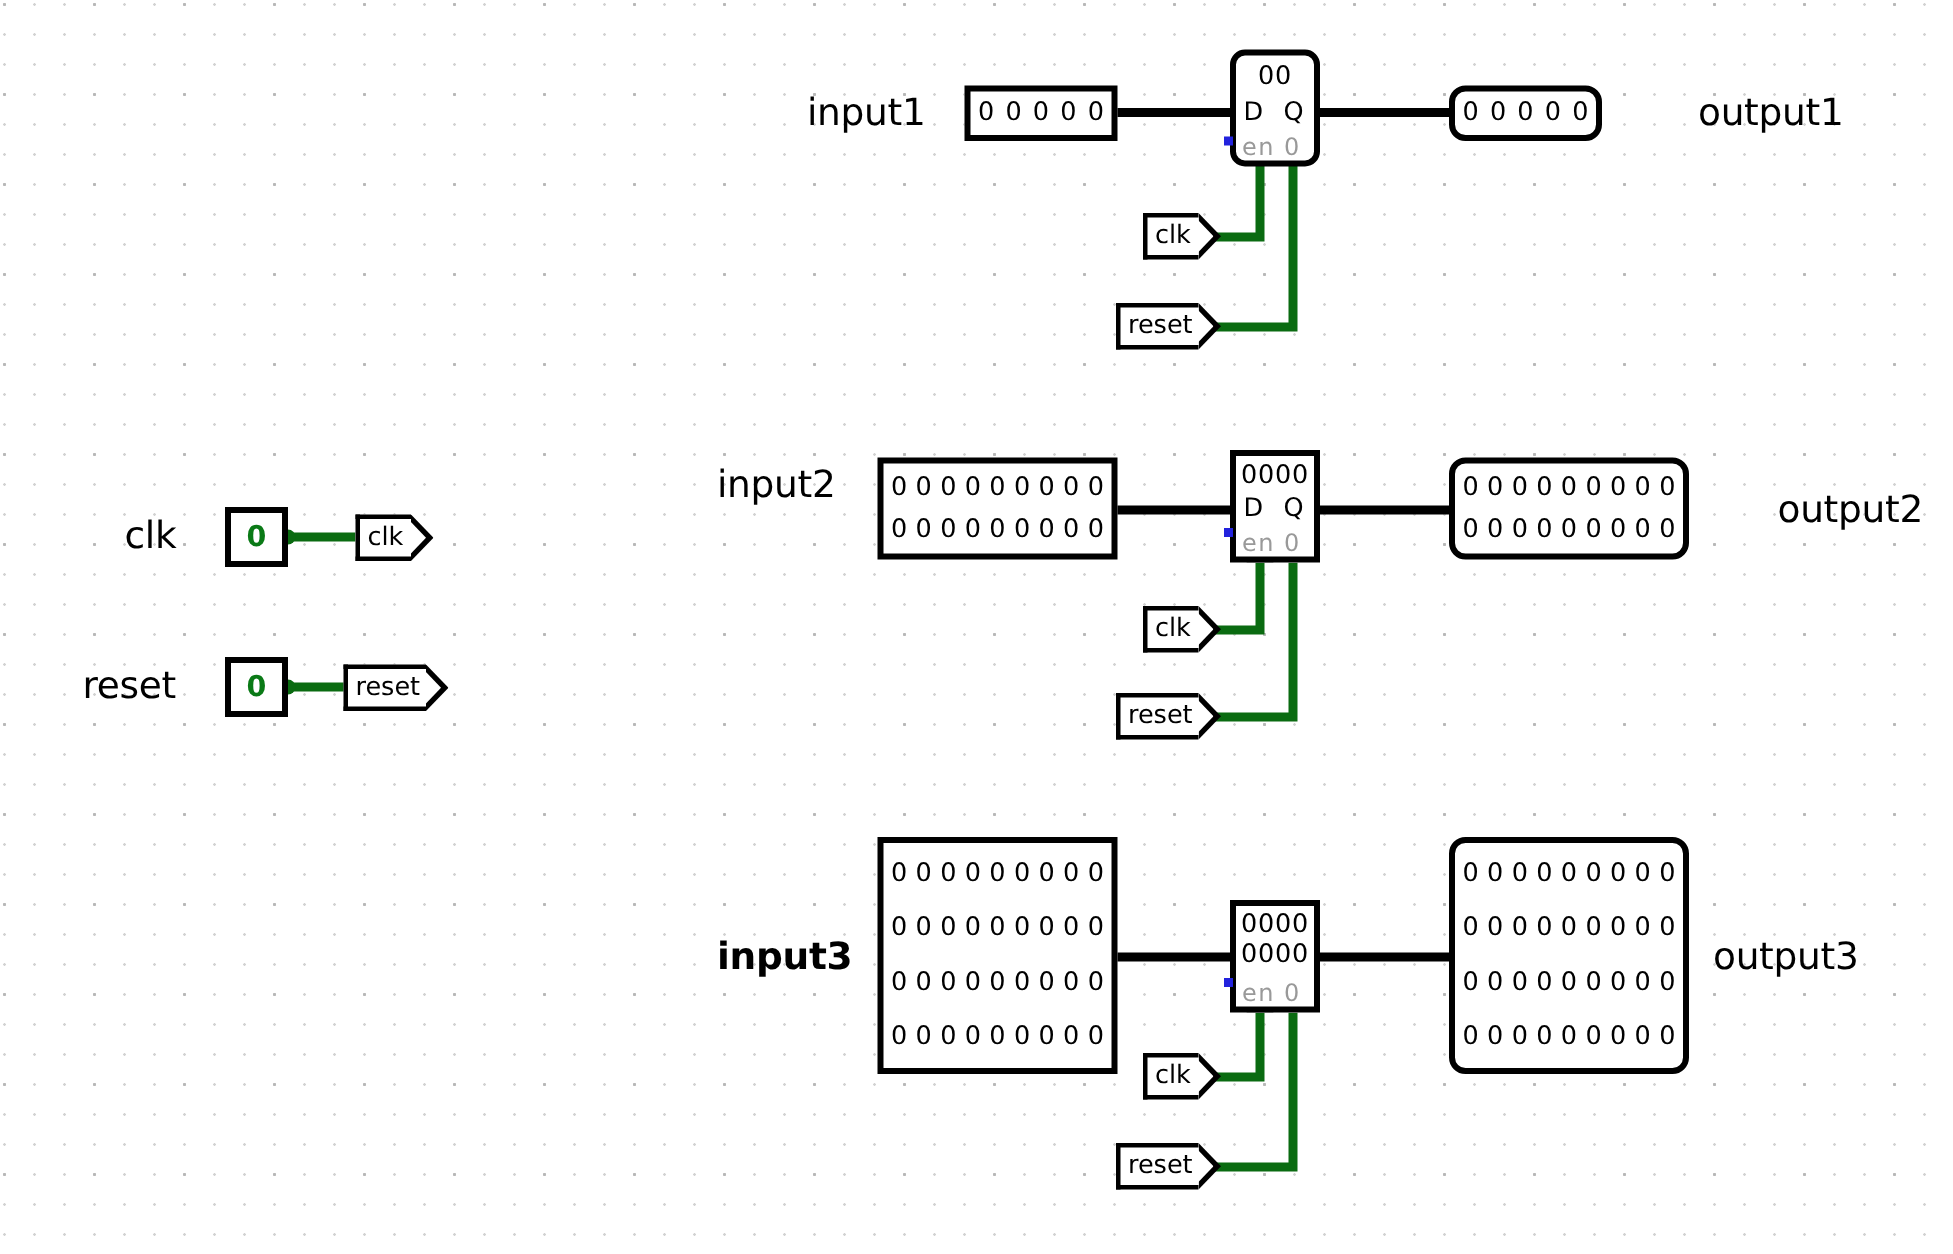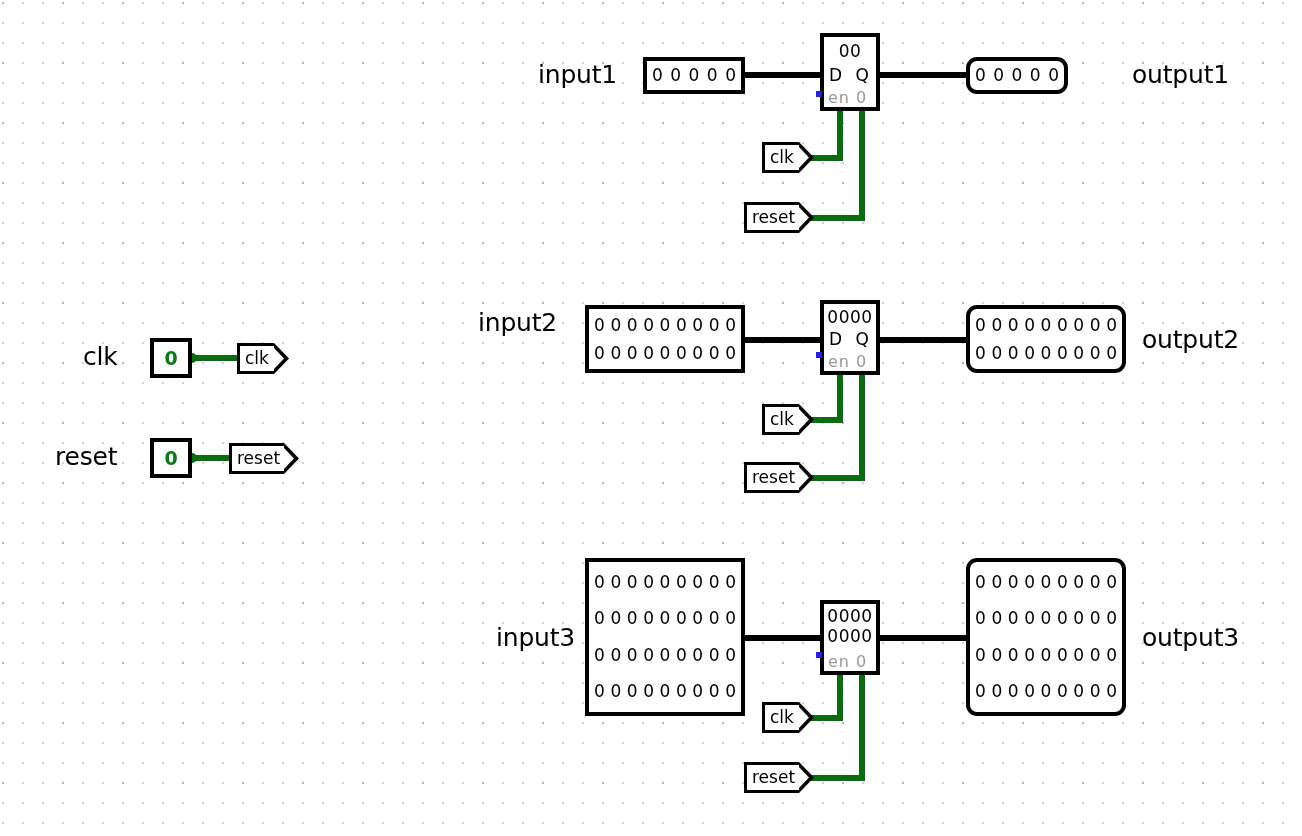--- a/index.html
+++ b/index.html
@@ -198,21 +198,21 @@
   <div class="valbox" id="in1" style="left:643px;top:57px;width:102px;height:37px;">
       <div class="valrow">
         <span>0</span>
         <span>0</span>
         <span>0</span>
         <span>0</span>
         <span>0</span>
       </div>
     </div>
 
-  <div class="reg" style="left:820px;top:33px;width:60px;height:78px;">
+  <div class="reg" style="left:820px;top:33px;width:60px;height:78px;border-radius:10px;">
     <div class="regval" style="top:6px;">00</div>
     <div class="portD" style="top:30px;">D</div>
     <div class="portQ" style="top:30px;">Q</div>
     <div class="enlbl">en 0</div>
   </div>
   <div class="bluedot" style="left:816px;top:91px;"></div>
 
   <div class="valbox round" id="out1" style="left:966px;top:57px;width:102px;height:37px;">
       <div class="valrow">
         <span>0</span>
@@ -282,30 +282,30 @@
         <span>0</span>
         <span>0</span>
         <span>0</span>
         <span>0</span>
         <span>0</span>
         <span>0</span>
         <span>0</span>
         <span>0</span>
       </div>
     </div>
-  <div class="biglabel" style="left:1142px;top:327px;">output2</div>
+  <div class="biglabel" style="left:1185px;top:327px;">output2</div>
 
   <div class="tunnel" style="left:762px;top:404px;width:37px;height:31px;">
     <span>clk</span>
   </div>
   <div class="tunnel" style="left:744px;top:462px;width:55px;height:31px;">
     <span>reset</span>
   </div>
 
-  <div class="biglabel" style="left:496px;top:625px;">input3</div>
+  <div class="biglabel" style="left:478px;top:625px;font-weight:bold;">input3</div>
   <div class="valbox" id="in3" style="left:585px;top:558px;width:160px;height:158px;">
       <div class="valrow">
         <span>0</span>
         <span>0</span>
         <span>0</span>
         <span>0</span>
         <span>0</span>
         <span>0</span>
         <span>0</span>
         <span>0</span>

